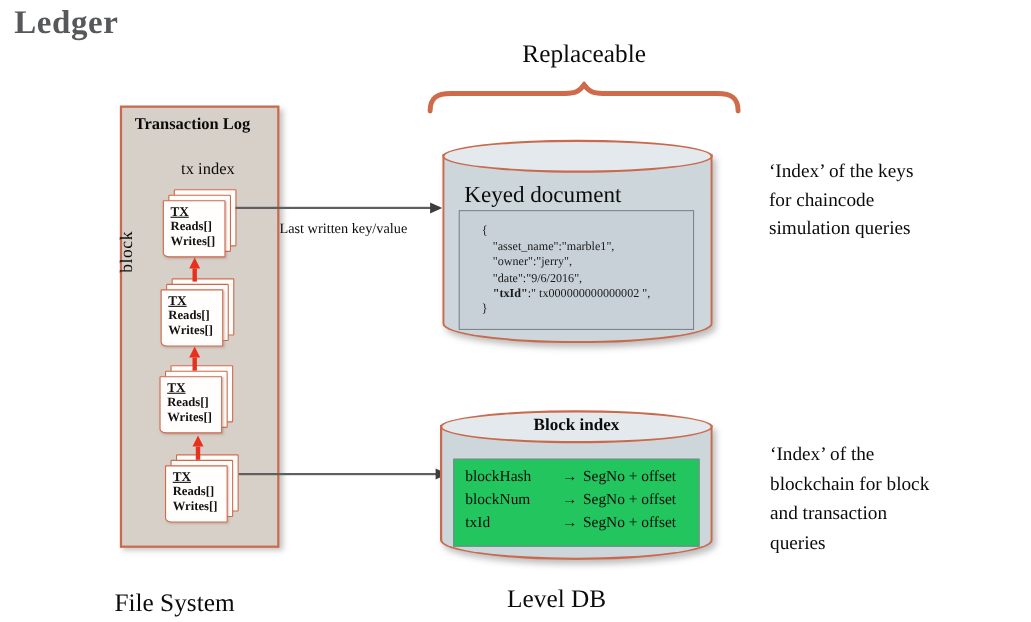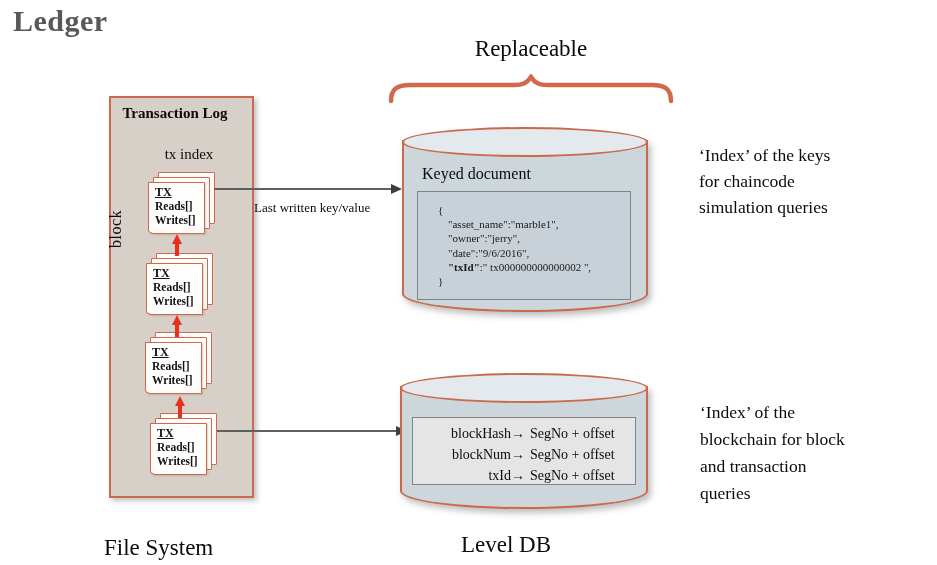--- a/index.html
+++ b/index.html
@@ -64,35 +64,35 @@
   }
   .cyl-top{
     position:absolute;left:0;right:0;top:0;height:26px;
     background:#e4e9ee;border:2px solid #c96a4c;border-radius:50%;z-index:2;
   }
   .cyl-title{position:absolute;left:0;right:0;top:5px;z-index:3;text-align:center;font-size:15.5px;font-weight:bold;color:#0b0b0b;}
   #state-cyl{left:402px;top:127px;width:246px;height:185px;}
   #block-cyl{left:400px;top:373px;width:248px;height:136px;}
 
   
-  #keyed-doc-label{left:422px;top:165px;font-size:16px;color:#0b0b0b;z-index:4;}
+  #keyed-doc-label{left:422px;top:165px;font-size:21px;color:#0b0b0b;z-index:4;}
   #doc-box{
     left:417px;top:191px;width:212px;height:107px;z-index:4;
     background:#c7d1d7;border:1.5px solid #7d858c;
     font-size:11px;line-height:14.2px;color:#1a1a1a;
   }
   #doc-box .brace{margin-left:20px;}
   #doc-box .dline{margin-left:30px;}
   #doc-box .pad{height:11px;}
   .bold{font-weight:bold;}
 
   
   #index-box{
-    left:412px;top:417px;width:224px;height:68px;z-index:4;
-    background:#e5e5e5;border:1.5px solid #7d858c;padding-top:5px;box-sizing:border-box;text-align:right;
+    left:412px;top:417px;width:224px;height:80px;z-index:4;
+    background:#22c55e;border:1.5px solid #7d858c;padding-top:5px;box-sizing:border-box;
   }
   .idx-row{display:flex;margin-left:10px;font-size:14px;line-height:21px;color:#0b0b0b;}
   .idx-name{width:88px;}
   .idx-arrow{margin-right:5px;}
 
   
   .annotation{font-size:17.5px;line-height:26px;color:#0b0b0b;white-space:pre-line;margin-left:27px;}
   #annotation-state{left:672px;top:142px;width:180px;}
   #annotation-block{left:673px;top:399px;width:200px;line-height:27px;}
 
@@ -190,20 +190,21 @@
     <div class="dline"><span class="bold">"txId"</span><span>:" tx000000000000002 ",</span></div>
     <div class="brace">}</div>
   </div>
   <div class="abs annotation" id="annotation-state">‘Index’ of the keys
 for chaincode
 simulation queries</div>
 
   <div class="abs cylinder" id="block-cyl">
     <div class="cyl-body"></div>
     <div class="cyl-top"></div>
+    <div class="cyl-title">Block index</div>
   </div>
   <div class="abs" id="index-box">
     <div class="idx-row">
       <span class="idx-name">blockHash</span>
       <span class="idx-arrow">→</span>
       <span>SegNo + offset</span>
     </div>
     <div class="idx-row">
       <span class="idx-name">blockNum</span>
       <span class="idx-arrow">→</span>

